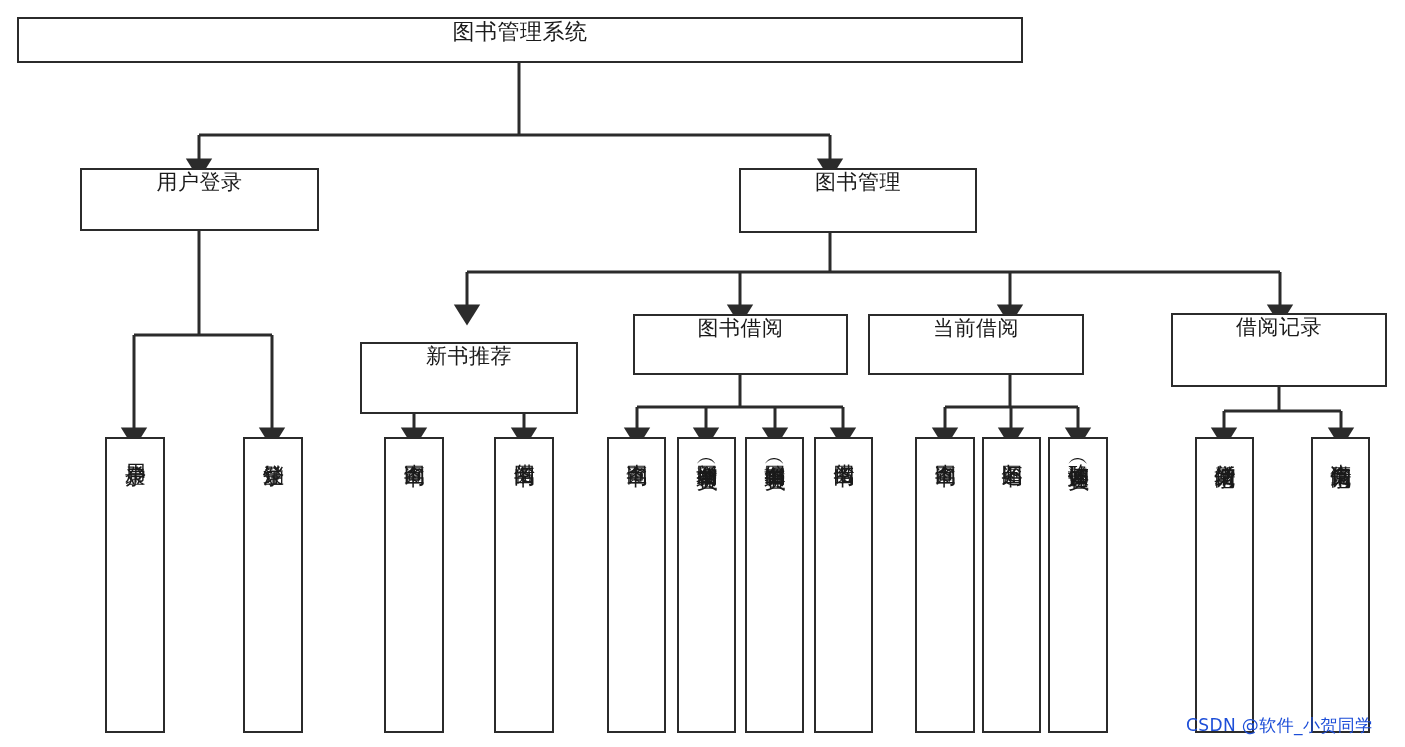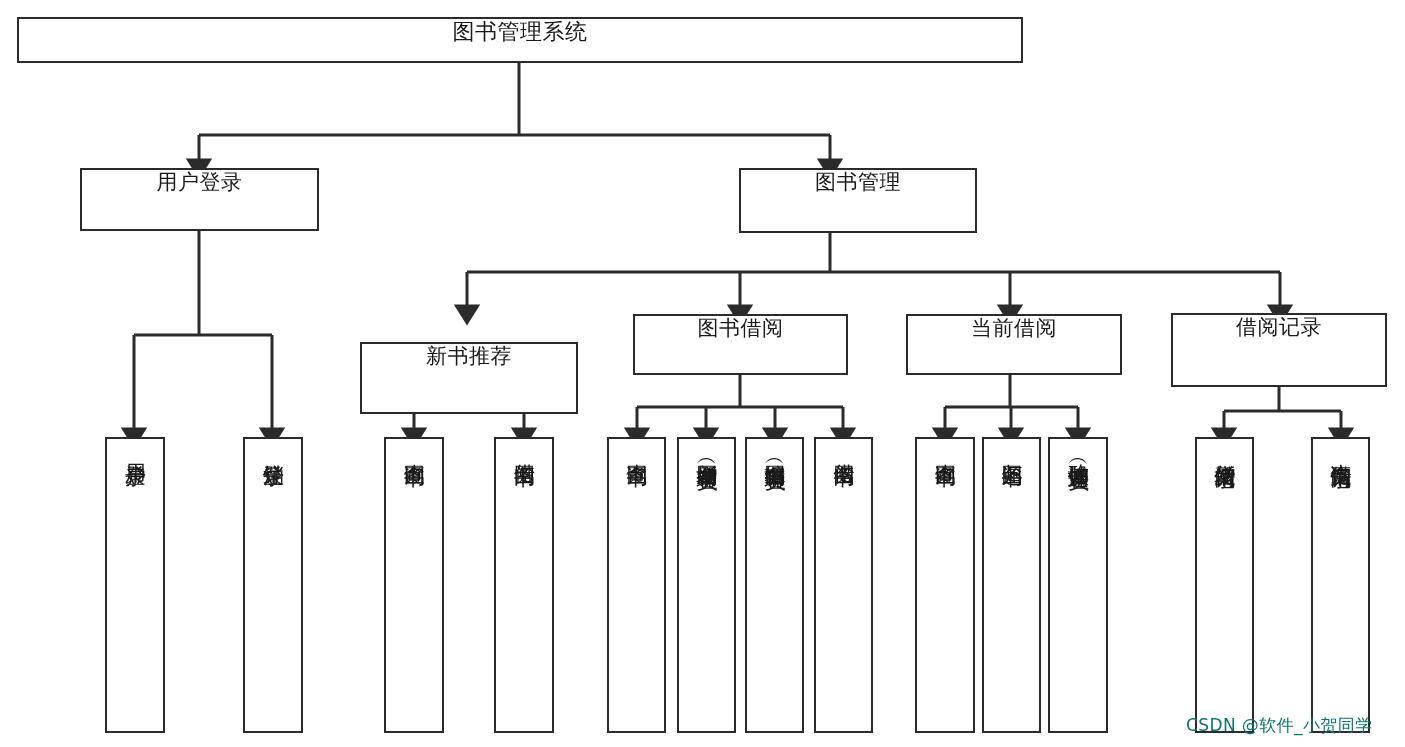--- a/index.html
+++ b/index.html
@@ -57,21 +57,21 @@
     font-size: 21px;
     line-height: 1.18;
     letter-spacing: 1px;
     white-space: nowrap;
   }
   #watermark {
     position: absolute;
     left: 1186px;
     top: 714px;
     font-size: 17px;
-    color: #0f766e;
+    color: #1d4ed8;
     white-space: nowrap;
     letter-spacing: 0.4px;
   }
 </style>
 </head>
 <body>
 
 <div id="canvas">
 
   <svg id="edges" viewBox="0 0 1405 747">
@@ -139,21 +139,21 @@
   </div>
 
   <div class="node horiz" style="left:360px; top:314px; width:218px; height:72px;margin-top:28px;">
     <span class="label">新书推荐</span>
   </div>
 
   <div class="node horiz" style="left:633px; top:314px; width:215px; height:61px;">
     <span class="label">图书借阅</span>
   </div>
 
-  <div class="node horiz" style="left:906px; top:314px; width:216px; height:61px;">
+  <div class="node horiz" style="left:868px; top:314px; width:216px; height:61px;">
     <span class="label">当前借阅</span>
   </div>
 
   <div class="node horiz" style="left:1171px; top:313px; width:216px; height:74px;">
     <span class="label">借阅记录</span>
   </div>
 
   <div class="node vert" style="left:105px; top:437px; width:60px; height:296px;">
     <span class="label">用户登录</span>
   </div>

